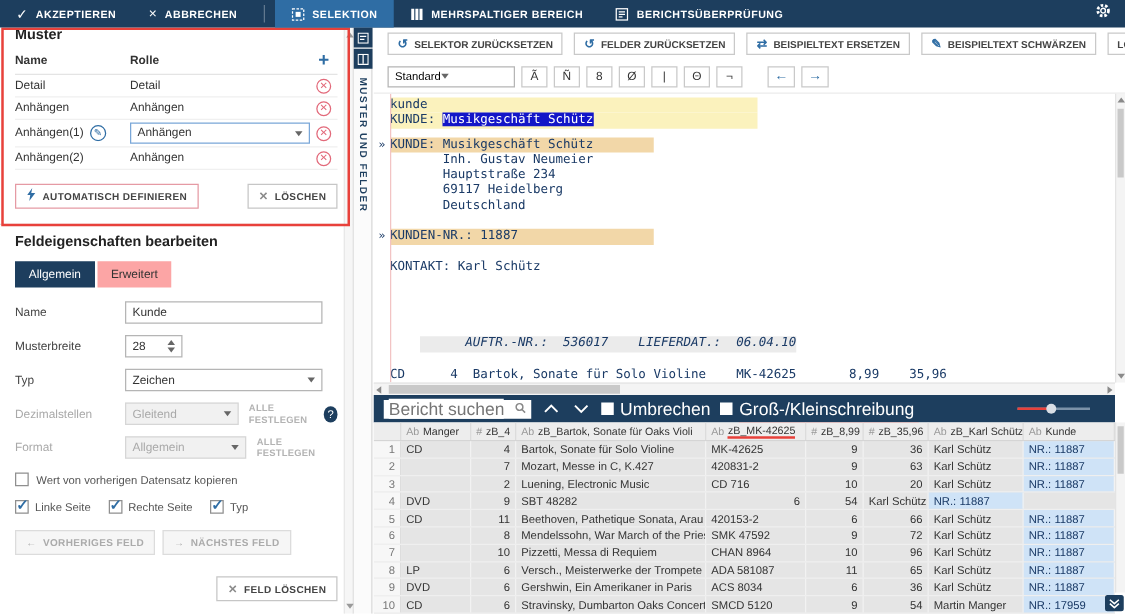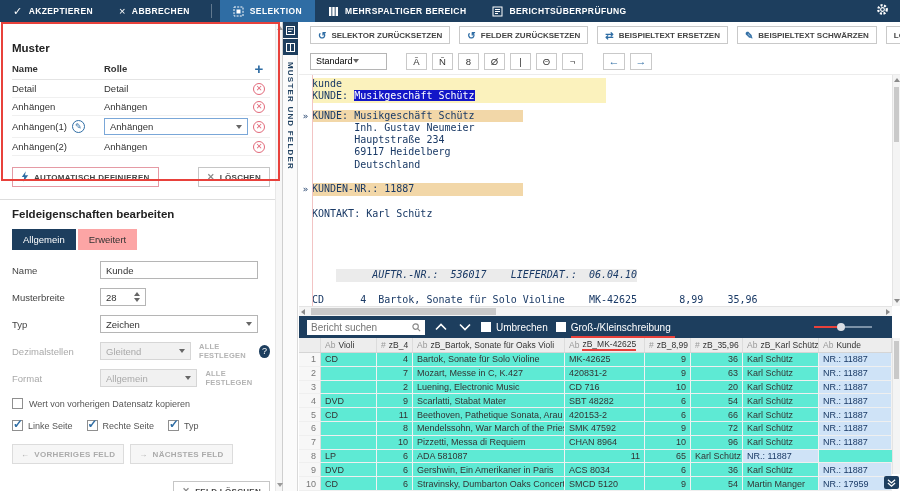--- a/index.html
+++ b/index.html
@@ -15,21 +15,21 @@
   .tb-item.active { background: #2f6da4; }
   .tb-ico { font-size: 11px; font-weight: normal; display: flex; align-items: center; }
   .tb-sep { width: 1px; background: rgba(255,255,255,.3); margin: 4px 8px; }
   .tb-gear { margin-left: auto; display: flex; align-items: center; padding: 0 11px; cursor: pointer; }
 
   
   .left-panel { position: absolute; top: 22px; left: 0; width: 283px; bottom: 0; background: #fff;
     border-right: 1px solid #cfcfcf; color: #333; }
   .anno-box { position: absolute; left: 1px; top: 0px; width: 279px; height: 159px;
     border: 2px solid #e8413b; z-index: 15; pointer-events: none; }
-  .muster { padding: 20px 12px 0 12px; }
+  .muster { padding: 0 12px 0 12px; }
   .sec-title { font-size: 11.5px; font-weight: bold; color: #222; }
   .m-cols { display: flex; align-items: center; font-weight: bold; font-size: 9.5px;
     padding: 9px 0 5px 0; border-bottom: 1px solid #e4e4e4; }
   .m-col-name { width: 92px; }
   .m-col-role { flex: 1; }
   .plus-btn { width: 22px; text-align: center; font-size: 15px; color: #2f6da4; cursor: pointer; line-height: 10px; }
   .m-row { display: flex; align-items: center; height: 18px; border-bottom: 1px solid #f0f0f0; font-size: 9.5px; }
   .m-row.sel { height: 22px; }
   .m-name { width: 92px; display: flex; align-items: center; gap: 5px; overflow: hidden; white-space: nowrap; }
   .m-role { flex: 1; overflow: hidden; white-space: nowrap; }
@@ -96,22 +96,22 @@
   
   .main { position: absolute; left: 299px; top: 22px; right: 0; bottom: 0; background: #fff; }
   .tb1 { height: 26px; display: flex; align-items: center; gap: 9px; padding: 0 11px; }
   .tbtn { height: 18px; border: 1px solid #c9c9c9; display: flex; align-items: center; gap: 5px;
     padding: 0 7px; font-size: 8px; font-weight: bold; color: #444; background: #fff;
     white-space: nowrap; cursor: pointer; }
   .tbtn .bico { color: #2f6da4; font-size: 10px; }
   .chev-dn { width: 0; height: 0; border-left: 3px solid transparent; border-right: 3px solid transparent;
     border-top: 4px solid #666; }
   .tb2 { height: 26px; display: flex; align-items: center; gap: 5px; padding: 0 11px; }
-  .preset { width: 77px; height: 17px; border: 1px solid #b5b5b5; display: flex; align-items: center;
-    justify-content: flex-start; padding: 0 5px; font-size: 9px; cursor: pointer; margin-right: 14px; }
+  .preset { width: 102px; height: 17px; border: 1px solid #b5b5b5; display: flex; align-items: center;
+    justify-content: flex-start; padding: 0 5px; font-size: 9px; cursor: pointer; }
   .char-btn { width: 21px; height: 17px; border: 1px solid #c9c9c9; display: flex; align-items: center;
     justify-content: center; font-size: 9.5px; color: #333; cursor: pointer; background: #fff; }
   .arrow-btn { width: 22px; height: 17px; border: 1px solid #c9c9c9; display: flex; align-items: center;
     justify-content: center; font-size: 11px; color: #2f6da4; cursor: pointer; background: #fff; }
   .arrow-gap { width: 10px; }
 
   
   .report { position: absolute; top: 52px; left: 0; right: 0; height: 242px; background: #fff;
     border-top: 1px solid #ececec; }
   .report-inner { position: absolute; left: 0; top: 0; right: 8px; bottom: 10px; overflow: hidden; padding-top: 3px; }
@@ -135,36 +135,36 @@
     border-bottom: 3px solid transparent; border-right: 4px solid #8a8a8a; }
   .rh-right { position: absolute; right: 2px; top: 2px; width: 0; height: 0; border-top: 3px solid transparent;
     border-bottom: 3px solid transparent; border-left: 4px solid #8a8a8a; }
   .rh-thumb { position: absolute; left: 12px; top: 1px; width: 185px; height: 7px; background: #c9c9c9; }
 
   
   .searchbar { position: absolute; top: 294px; left: 0; right: 8px; height: 22px; background: #1d3e5e;
     display: flex; align-items: center; gap: 8px; padding: 0 8px; }
   .search-box { width: 118px; height: 15px; background: #fff; display: flex; align-items: center;
     justify-content: space-between; padding: 0 4px; }
-  .search-box input { border: none; outline: none; width: 92px; font-size: 10px;
+  .search-box input { border: none; outline: none; width: 92px; font-size: 14px;
     font-family: "Liberation Sans", sans-serif; color: #333; }
   .sb-chev { width: 16px; height: 16px; display: flex; align-items: center; justify-content: center; cursor: pointer; }
   .sb-cbwrap { display: flex; align-items: center; gap: 5px; cursor: pointer; }
   .sb-cb { width: 10px; height: 10px; background: #fff; flex: none; }
-  .sb-label { color: #fff; font-size: 10px; position: relative; white-space: nowrap; }
+  .sb-label { color: #fff; font-size: 14px; position: relative; white-space: nowrap; }
   .sb-label.annotated::after { content: ""; position: absolute; left: 0; right: -4px; bottom: -5px;
     height: 2px; background: #e8413b; }
   .slider { margin-left: auto; width: 58px; height: 8px; position: relative; margin-right: 12px; }
   .slider .track { position: absolute; top: 3px; left: 0; right: 0; height: 2px; background: #7c92a8; }
   .slider .red { position: absolute; top: 3px; left: 0; width: 26px; height: 2px; background: #e8413b; }
   .slider .handle { position: absolute; top: 0; left: 23px; width: 8px; height: 8px; border-radius: 50%;
     background: #d9dee5; }
 
   
-  .gridtable { position: absolute; top: 316px; left: 0; right: 8px; bottom: 0; overflow: hidden; background: #5eead4; }
+  .gridtable { position: absolute; top: 316px; left: 0; right: 8px; bottom: 0; overflow: hidden; background: #e5e5e5; }
   .thead, .tr { display: grid; grid-template-columns: 22px 56px 36px 152px 80px 46px 52px 76px 1fr; }
   .thead { height: 15px; background: #ededed; border-bottom: 1px solid #d5d5d5; }
   .th { display: flex; align-items: center; padding: 0 4px; border-right: 1px solid #dcdcdc;
     overflow: hidden; white-space: nowrap; font-size: 8.5px; color: #333; cursor: pointer; }
   .tprefix { color: #999; margin-right: 3px; }
   .tname.annotated { border-bottom: 2px solid #e8413b; }
   .tr { height: 13.8px; border-bottom: 1px solid #efefef; cursor: default; }
   .td { padding: 0 4px; display: flex; align-items: center; border-right: 1px solid #f2f2f2;
     overflow: hidden; white-space: nowrap; font-size: 9px; color: #333; }
   .td.c0 { background: #f7f7f7; justify-content: flex-end; color: #777; border-right-color: #ddd; }
@@ -537,21 +537,21 @@
     </div>
 
     <div class="gridtable">
       <div class="thead" id="thead">
           <div class="th c0">
             <span class="tprefix"></span>
             <span class="tname"></span>
           </div>
           <div class="th c1">
             <span class="tprefix">Ab</span>
-            <span class="tname">Violi</span>
+            <span class="tname">Manger</span>
           </div>
           <div class="th c2">
             <span class="tprefix">#</span>
             <span class="tname">zB_4</span>
           </div>
           <div class="th c3">
             <span class="tprefix">Ab</span>
             <span class="tname">zB_Bartok, Sonate für Oaks Violi</span>
           </div>
           <div class="th c4">
@@ -606,21 +606,20 @@
             <div class="td c4">CD 716</div>
             <div class="td c5">10</div>
             <div class="td c6">20</div>
             <div class="td c7">Karl Schütz</div>
             <div class="td c8">NR.: 11887</div>
           </div>
           <div class="tr">
             <div class="td c0">4</div>
             <div class="td c1">DVD</div>
             <div class="td c2">9</div>
-            <div class="td c3">Scarlatti, Stabat Mater</div>
             <div class="td c4">SBT 48282</div>
             <div class="td c5">6</div>
             <div class="td c6">54</div>
             <div class="td c7">Karl Schütz</div>
             <div class="td c8">NR.: 11887</div>
           </div>
           <div class="tr">
             <div class="td c0">5</div>
             <div class="td c1">CD</div>
             <div class="td c2">11</div>
@@ -650,20 +649,21 @@
             <div class="td c4">CHAN 8964</div>
             <div class="td c5">10</div>
             <div class="td c6">96</div>
             <div class="td c7">Karl Schütz</div>
             <div class="td c8">NR.: 11887</div>
           </div>
           <div class="tr">
             <div class="td c0">8</div>
             <div class="td c1">LP</div>
             <div class="td c2">6</div>
+            <div class="td c3">Versch., Meisterwerke der Trompete</div>
             <div class="td c4">ADA 581087</div>
             <div class="td c5">11</div>
             <div class="td c6">65</div>
             <div class="td c7">Karl Schütz</div>
             <div class="td c8">NR.: 11887</div>
           </div>
           <div class="tr">
             <div class="td c0">9</div>
             <div class="td c1">DVD</div>
             <div class="td c2">6</div>

